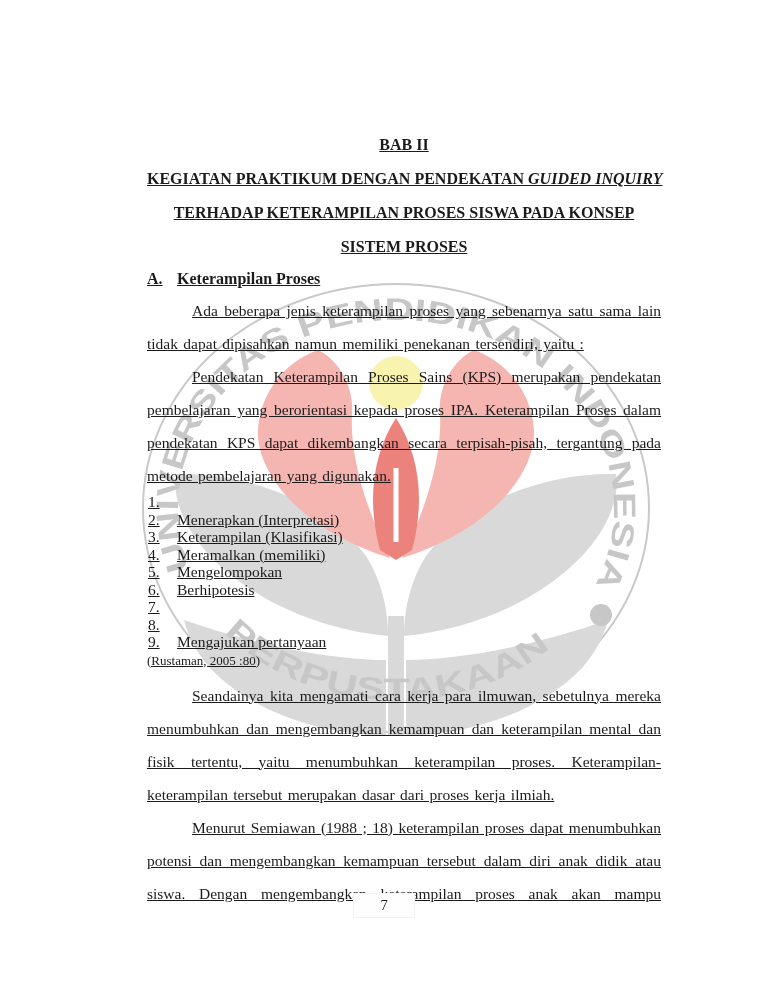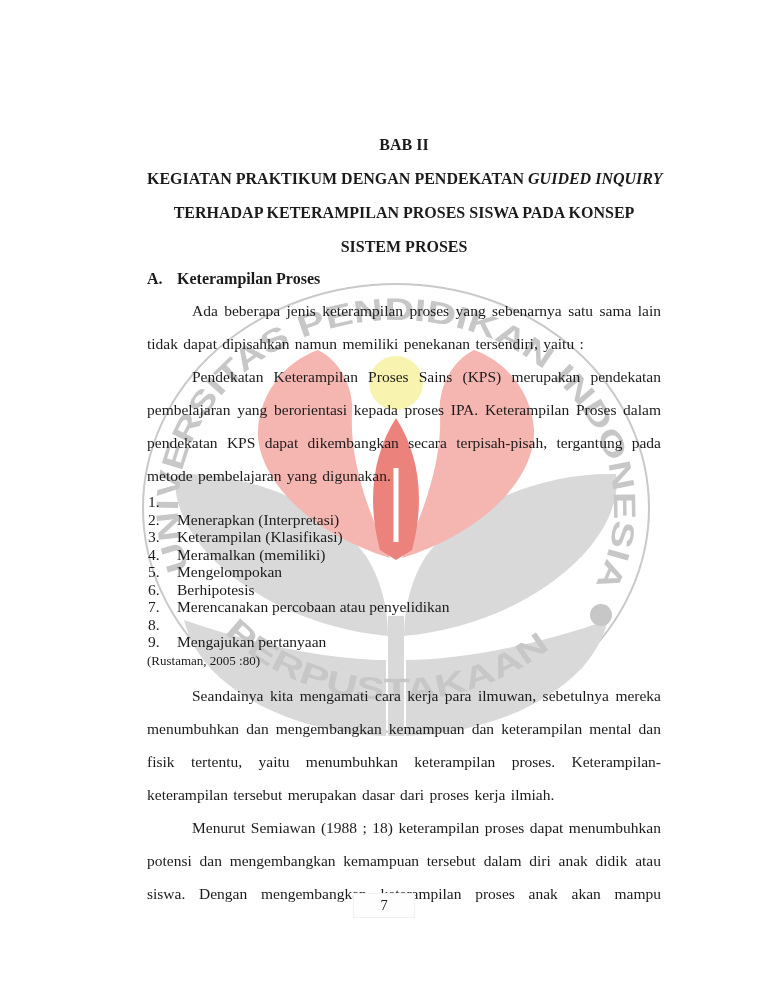--- a/index.html
+++ b/index.html
@@ -20,20 +20,21 @@
   .wm-arc-text{
     font-family:"Liberation Sans", sans-serif;
     font-weight:bold;
     fill:#c7c7c7;
   }
   
   .content{
     position:absolute;
     left:147px;top:0;width:514px;
     z-index:2;
+    text-decoration:underline;
   }
   .titles{
     margin-top:128px;
     text-align:center;
     font-weight:bold;
     font-size:16px;
     line-height:34px;
   }
   .titles .line{white-space:nowrap;}
   .ital{font-style:italic;margin-top:31px;}
@@ -155,21 +156,20 @@
       <div class="proc-item">
         <span class="num">5.</span>
         <span>Mengelompokan</span>
       </div>
       <div class="proc-item">
         <span class="num">6.</span>
         <span>Berhipotesis</span>
       </div>
       <div class="proc-item">
         <span class="num">7.</span>
-        <span>Merencanakan percobaan atau penyelidikan</span>
       </div>
       <div class="proc-item">
         <span class="num">8.</span>
       </div>
       <div class="proc-item">
         <span class="num">9.</span>
         <span>Mengajukan pertanyaan</span>
       </div>
     </div>
 

